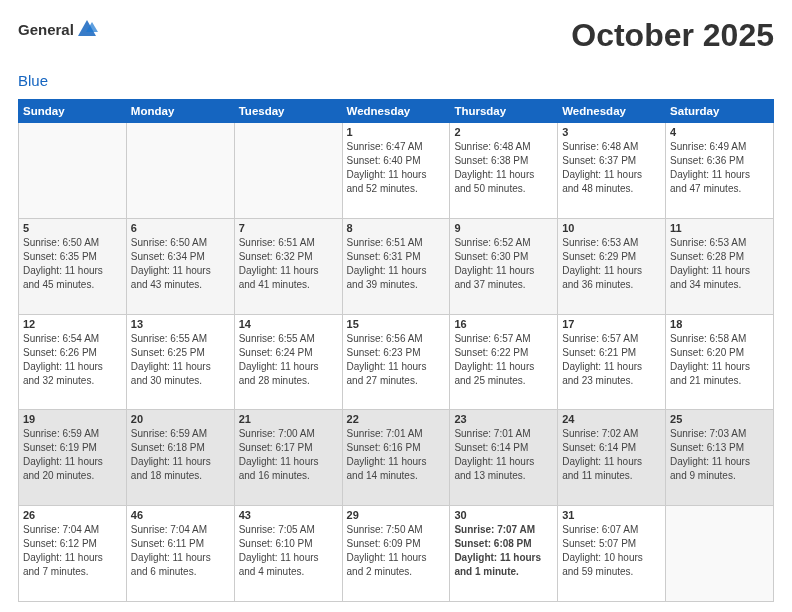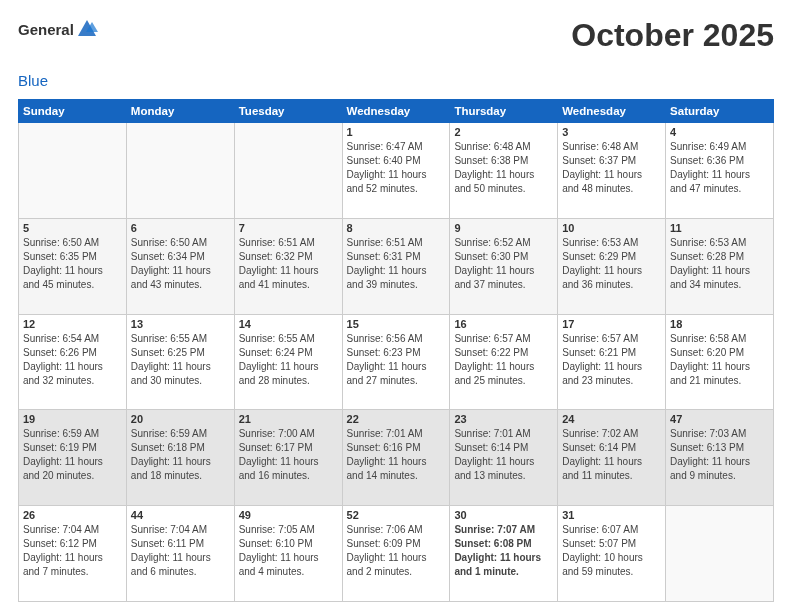--- a/index.html
+++ b/index.html
@@ -305,52 +305,52 @@
 and 13 minutes.</div>
           </td>
           <td>
             <span class="day-number">24</span>
             <div class="day-info" style="white-space: pre-line;">Sunrise: 7:02 AM
 Sunset: 6:14 PM
 Daylight: 11 hours
 and 11 minutes.</div>
           </td>
           <td>
-            <span class="day-number">47</span>
+            <span class="day-number">25</span>
             <div class="day-info" style="white-space: pre-line;">Sunrise: 7:03 AM
 Sunset: 6:13 PM
 Daylight: 11 hours
 and 9 minutes.</div>
           </td>
         </tr>
         <tr style="background: rgb(255, 255, 255);">
           <td>
             <span class="day-number">26</span>
             <div class="day-info" style="white-space: pre-line;">Sunrise: 7:04 AM
 Sunset: 6:12 PM
 Daylight: 11 hours
 and 7 minutes.</div>
           </td>
           <td>
-            <span class="day-number">44</span>
+            <span class="day-number">46</span>
             <div class="day-info" style="white-space: pre-line;">Sunrise: 7:04 AM
 Sunset: 6:11 PM
 Daylight: 11 hours
 and 6 minutes.</div>
           </td>
           <td>
-            <span class="day-number">49</span>
+            <span class="day-number">43</span>
             <div class="day-info" style="white-space: pre-line;">Sunrise: 7:05 AM
 Sunset: 6:10 PM
 Daylight: 11 hours
 and 4 minutes.</div>
           </td>
           <td>
-            <span class="day-number">52</span>
-            <div class="day-info" style="white-space: pre-line;">Sunrise: 7:06 AM
+            <span class="day-number">29</span>
+            <div class="day-info" style="white-space: pre-line;">Sunrise: 7:50 AM
 Sunset: 6:09 PM
 Daylight: 11 hours
 and 2 minutes.</div>
           </td>
           <td>
             <span class="day-number">30</span>
             <div class="day-info" style="white-space: pre-line; font-weight: bold;">Sunrise: 7:07 AM
 Sunset: 6:08 PM
 Daylight: 11 hours
 and 1 minute.</div>

